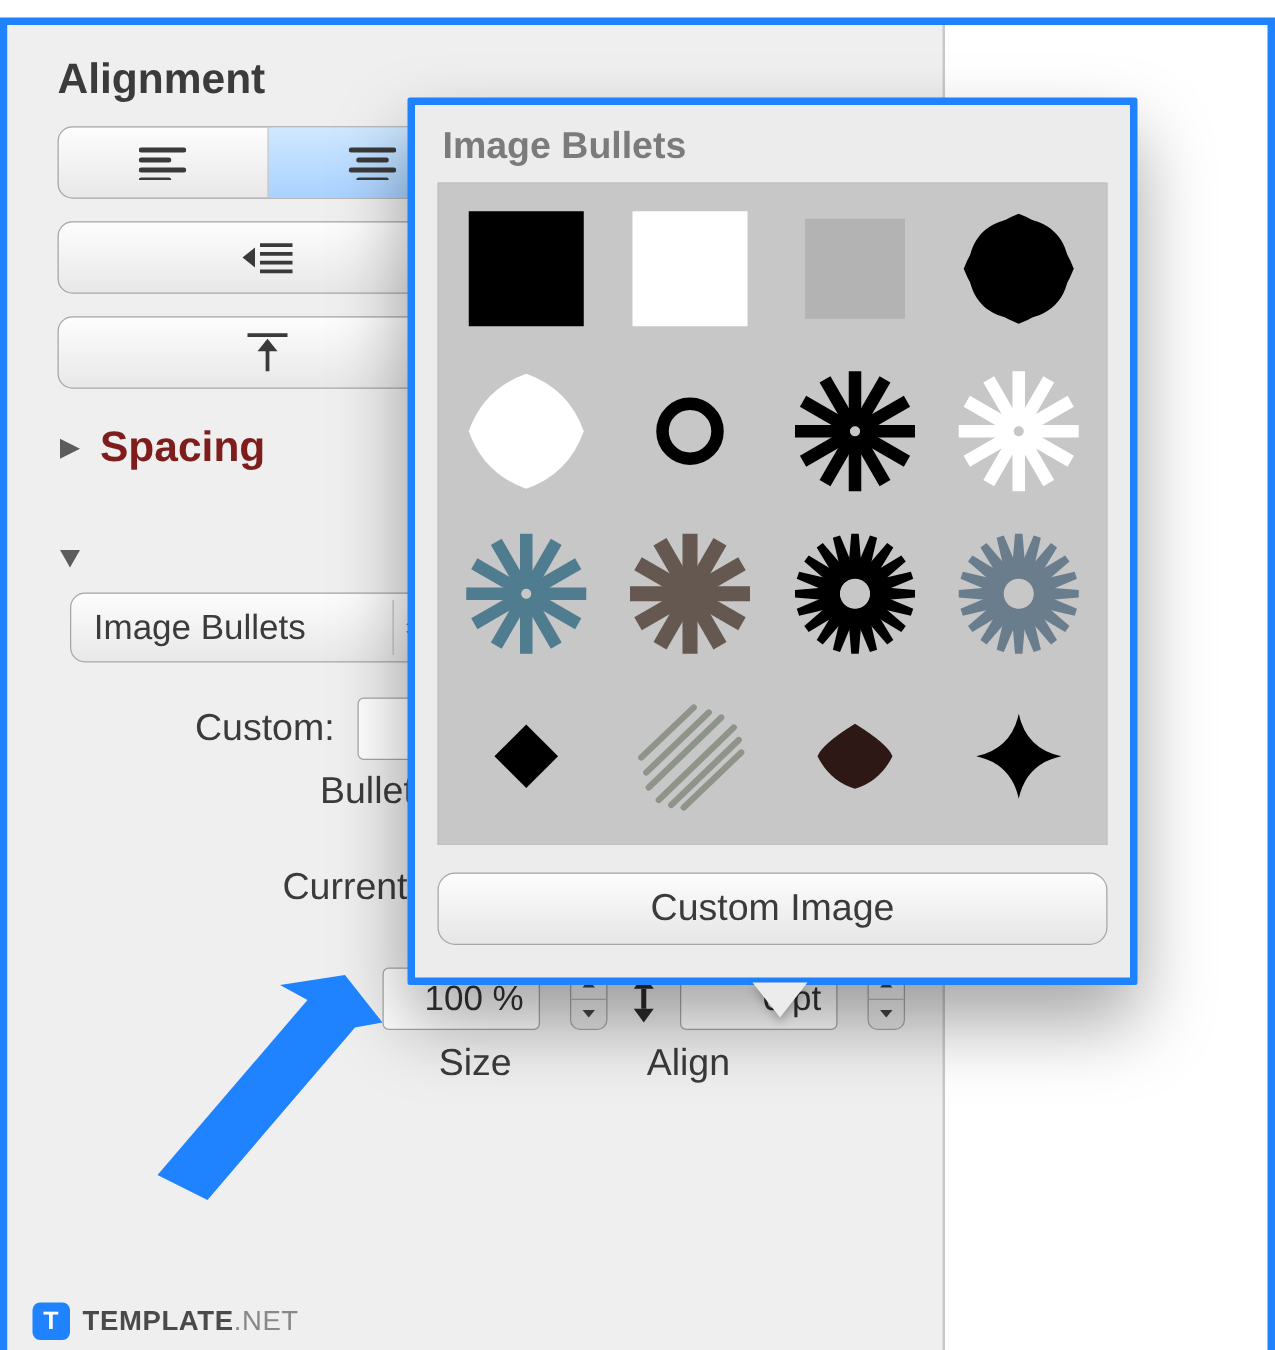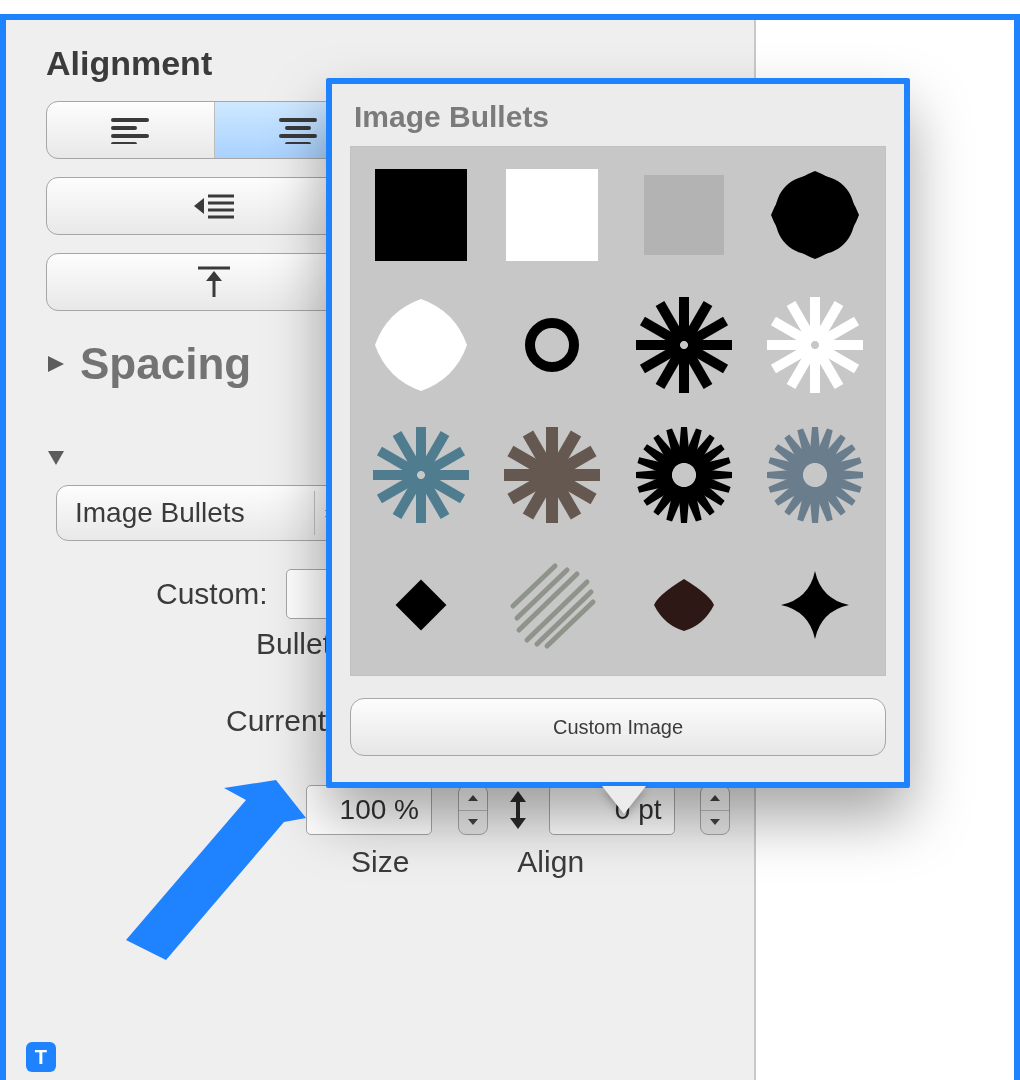--- a/index.html
+++ b/index.html
@@ -80,23 +80,23 @@
   .split2 .half:last-child { border-right: none; }
   
   .disclosure {
     display: flex;
     align-items: center;
     gap: 14px;
     margin: 28px 0 18px;
   }
   .disclosure svg { display: block; }
   .disclosure .lbl {
-    font-size: 44px;
+    font-size: 34px;
     font-weight: 700;
-    color: #737373;
+    color: #7f1d1d;
   }
   
   .dropdown {
     display: inline-flex;
     align-items: center;
     justify-content: space-between;
     width: 300px;
     height: 56px;
     border: 1.5px solid #a6a6a6;
     border-radius: 12px;
@@ -218,21 +218,21 @@
     height: 128px;
   }
   .thumb svg, .thumb .shape{display:block;}
   .custom-btn {
     margin-top: 22px;
     height: 56px;
     border: 1.5px solid #a6a6a6;
     border-radius: 14px;
     background: linear-gradient(#fdfdfd,#e6e6e6);
     display:flex;align-items:center;justify-content:center;
-    font-size: 20px;
+    font-size: 30px;
     color: #3b3b3b;
   }
   
   .arrow-anno {
     position:absolute;
     left: 60px;
     top: 750px;
     width: 270px;
     height: 200px;
     pointer-events:none;
@@ -393,21 +393,21 @@
       <span class="col-label" style="visibility:hidden;">Text</span>
     </div>
 
     <div style="display:flex;align-items:center;gap:28px;margin-left:180px;margin-top:24px;">
       <span class="rowlabel">Current Image:</span>
       <div class="swatch-btn">
         <div class="sq"></div>
       </div>
     </div>
 
-    <div style="display:flex;align-items:center;gap:18px;margin-left:260px;margin-top:28px;justify-content:space-between;">
+    <div style="display:flex;align-items:center;gap:18px;margin-left:260px;margin-top:28px;">
       <span class="stepper-input">100 %</span>
       <span class="stepper-btns">
         <div>
             <svg width="12" height="8">
               <polygon points="1,7 6,1 11,7" fill="#444"></polygon>
             </svg>
           </div>
         <div>
             <svg width="12" height="8">
               <polygon points="1,1 6,7 11,1" fill="#444"></polygon>
@@ -642,14 +642,15 @@
       <span>Custom Image</span>
     </div>
   </div>
 
   <svg class="arrow-anno" viewBox="0 0 270 200">
     <polygon points="210,10 240,48 218,52 100,190 60,170 180,30 158,18" fill="#1f82ff"></polygon>
   </svg>
 
   <div class="watermark">
     <div class="t-badge">T</div>
+    <span><span>TEMPLATE</span><span class="net">.NET</span></span>
   </div>
 </div>
 
 </body></html>

